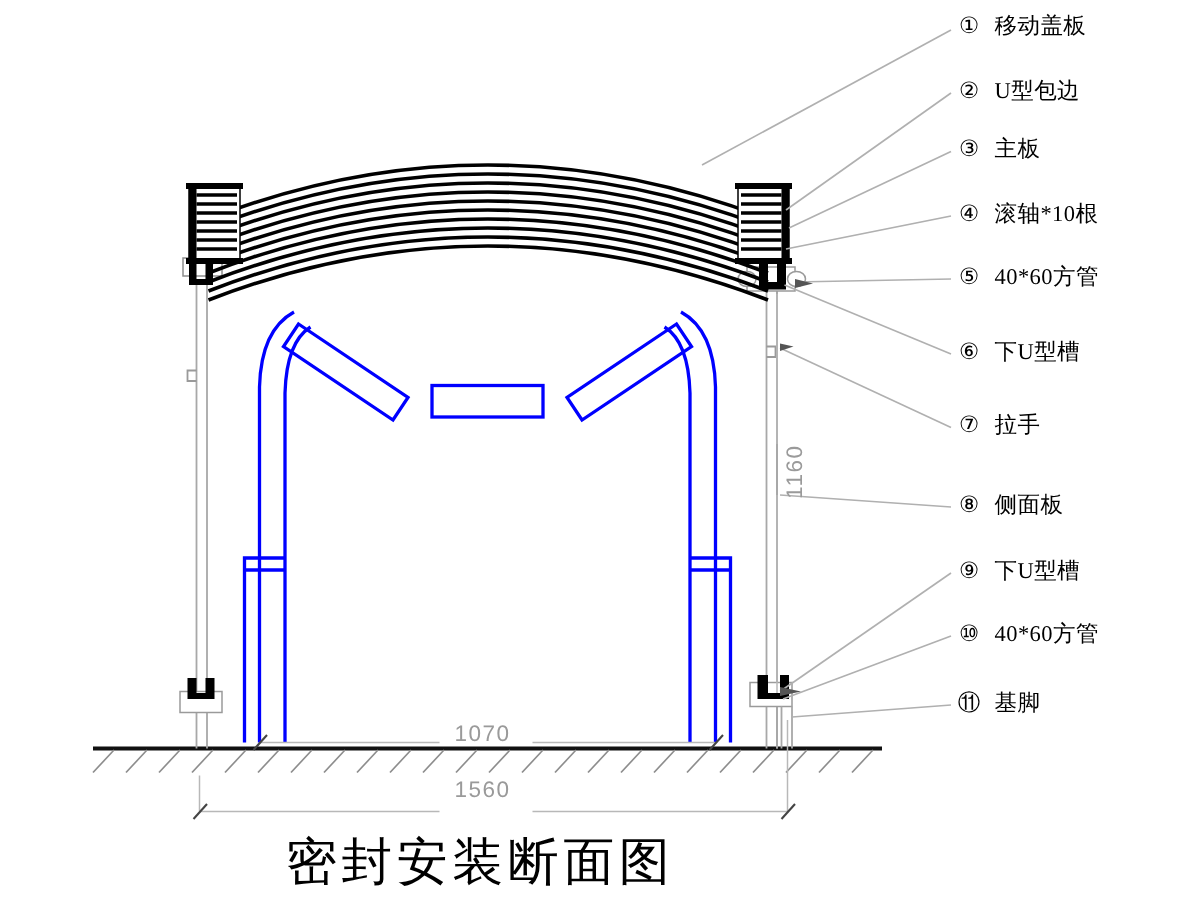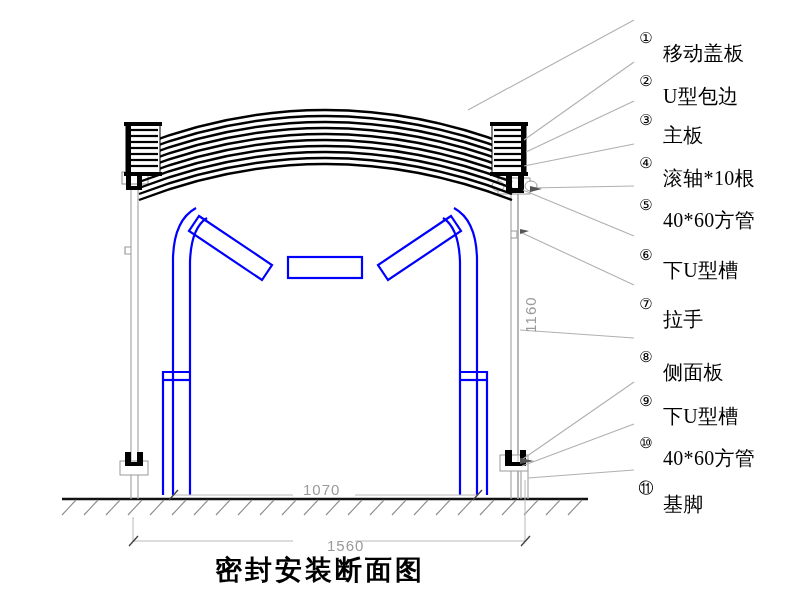--- a/index.html
+++ b/index.html
@@ -40,45 +40,43 @@
   }
   .legend-num {
     display: inline-block;
     width: 20px;
     text-align: center;
     font-size: 15px;
     margin-right: 7px;
     flex: none;
   }
   .legend-label {
-    font-size: 20px;
+    font-size: 15px;
     letter-spacing: 0.3px;
-    margin-top: 32px;
   }
   #drawing-title {
     position: absolute;
     left: 0;
     top: 552px;
     width: 640px;
     text-align: center;
-    font-size: 27px;
+    font-size: 34px;
     color: #000;
     letter-spacing: 3px;
     font-family: "Liberation Serif", "DejaVu Serif", serif;
-    font-weight: bold;
   }
   .dim-text {
     position: absolute;
     color: #9a9a9a;
     font-size: 15px;
     font-family: "Liberation Sans", "DejaVu Sans", sans-serif;
     letter-spacing: 1px;
   }
   #dim-1360 { left: 303px; top: 481px; }
-  #dim-1560 { left: 303px; top: 537px; margin-left: 24px; }
+  #dim-1560 { left: 303px; top: 518px; }
   #dim-1160 {
     left: 512px; top: 306px;
     transform: rotate(-90deg);
     transform-origin: center center;
   }
 </style>
 </head>
 <body>
 
 <svg id="canvas" viewBox="0 0 800 600">

